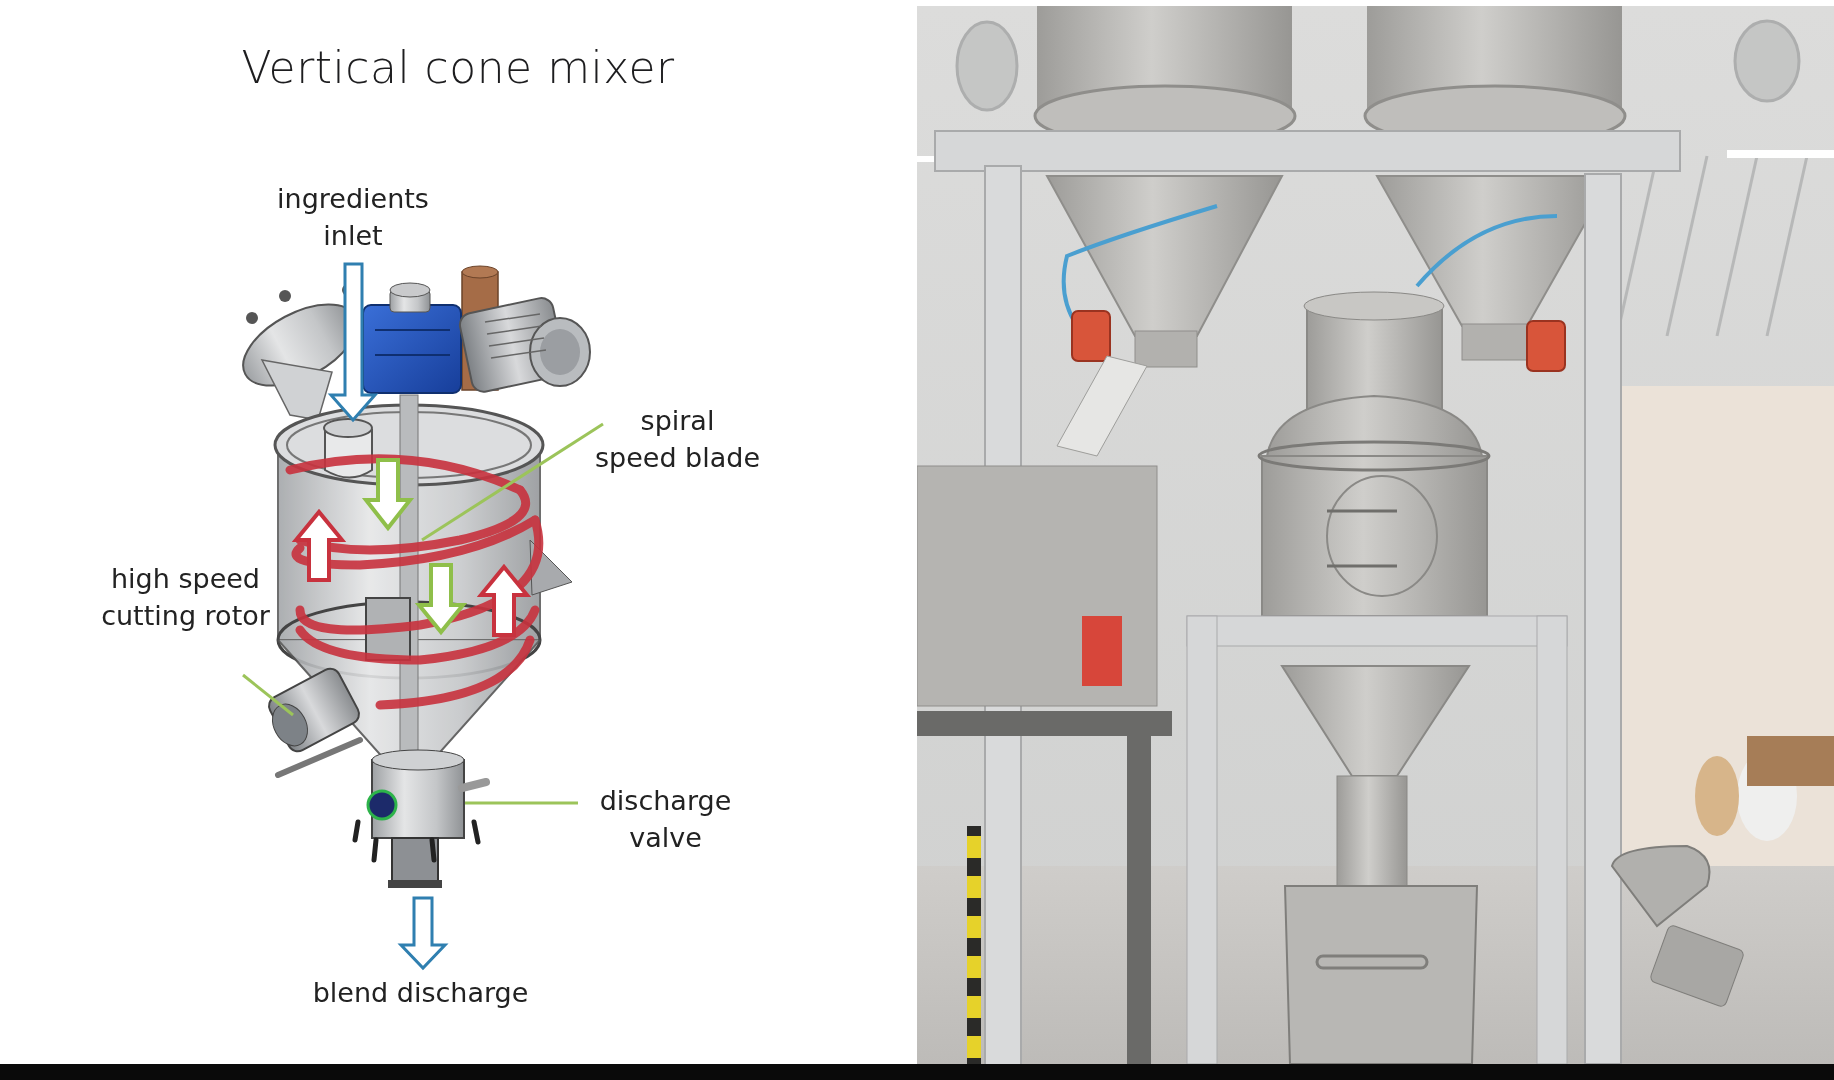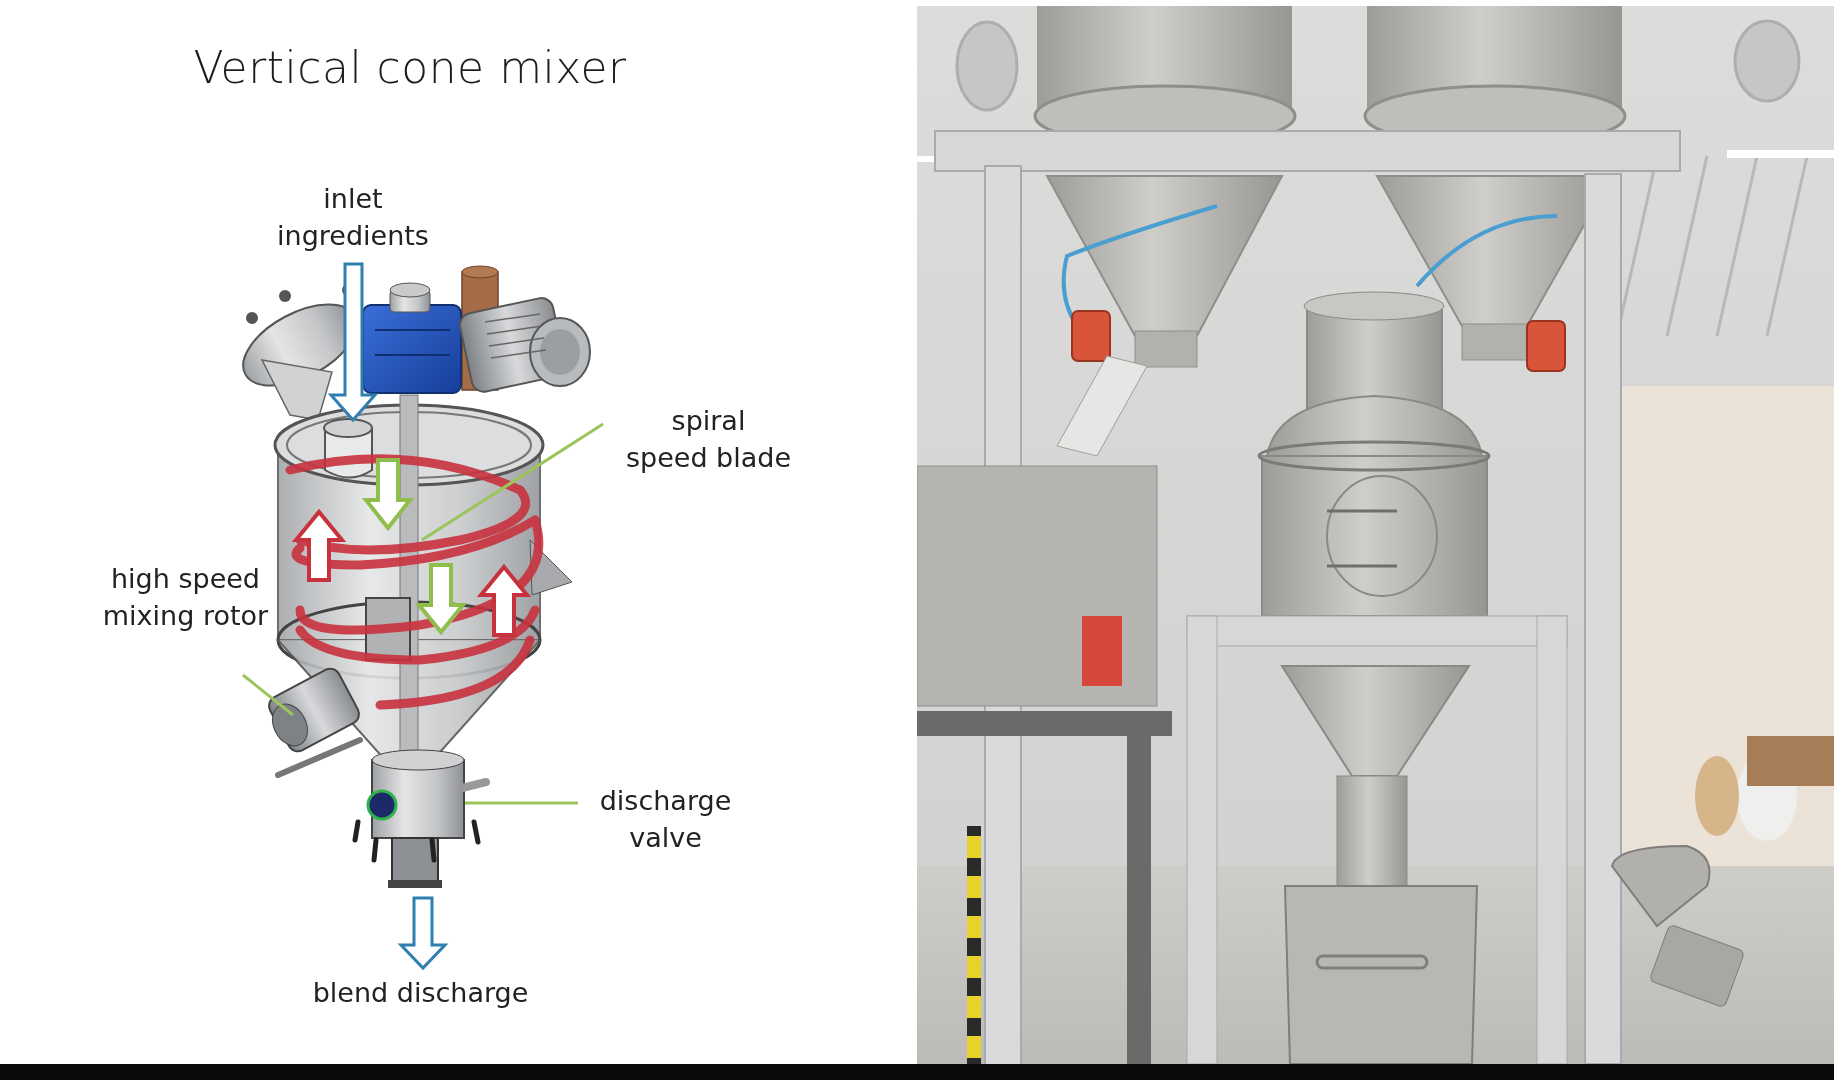--- a/index.html
+++ b/index.html
@@ -6,20 +6,21 @@
     body {
       width: 1834px; height: 1080px; overflow: hidden; position: relative;
       background: #ffffff;
       font-family: "DejaVu Sans", "Liberation Sans", sans-serif;
     }
     .panel-left { position: absolute; left: 0; top: 0; width: 917px; height: 1064px; background: #ffffff; }
     .title {
       position: absolute; left: 0; width: 820px; top: 42px; text-align: center;
       font-size: 44px; font-weight: 300; letter-spacing: 0.5px; color: #1d1d1f;
       font-family: "DejaVu Sans", sans-serif;
+      padding-left: 48px;
     }
     .label {
       position: absolute; text-align: center; color: #222;
       font-size: 27px; line-height: 37px; font-family: "DejaVu Sans", sans-serif;
       white-space: nowrap;
     }
     .diagram-svg { position: absolute; left: 0; top: 0; }
     .panel-right { position: absolute; left: 917px; top: 6px; width: 917px; height: 1058px; overflow: hidden; background: #d9d9d7; }
     .bottom-bar { position: absolute; left: 0; top: 1064px; width: 1834px; height: 16px; background: #0a0a0a; }
   </style>
@@ -150,30 +151,30 @@
       <line x1="243" y1="675" x2="293" y2="715"></line>
       <line x1="465" y1="803" x2="578" y2="803"></line>
     </g>
 
     <g>
       <path d="M 414 898 L 432 898 L 432 945 L 445 945 L 423 968 L 401 945 L 414 945 Z" fill="#ffffff" stroke="#2f7fb0" stroke-width="3"></path>
     </g>
   </svg>
 
   <div class="label" style="left:243px; top:180px; width:220px;">
+    <div>ingredients</div>
     <div>inlet</div>
-    <div>ingredients</div>
-  </div>
-  <div class="label" style="left:596px; top:402px; width:225px;">
+  </div>
+  <div class="label" style="left:565px; top:402px; width:225px;">
     <div>spiral</div>
     <div>speed blade</div>
   </div>
   <div class="label" style="left:78px; top:560px; width:215px;">
     <div>high speed</div>
-    <div>mixing rotor</div>
+    <div>cutting rotor</div>
   </div>
   <div class="label" style="left:578px; top:782px; width:175px;">
     <div>discharge</div>
     <div>valve</div>
   </div>
   <div class="label" style="left:283px; top:974px; width:275px;">
     <div>blend discharge</div>
   </div>
 </div>
 

